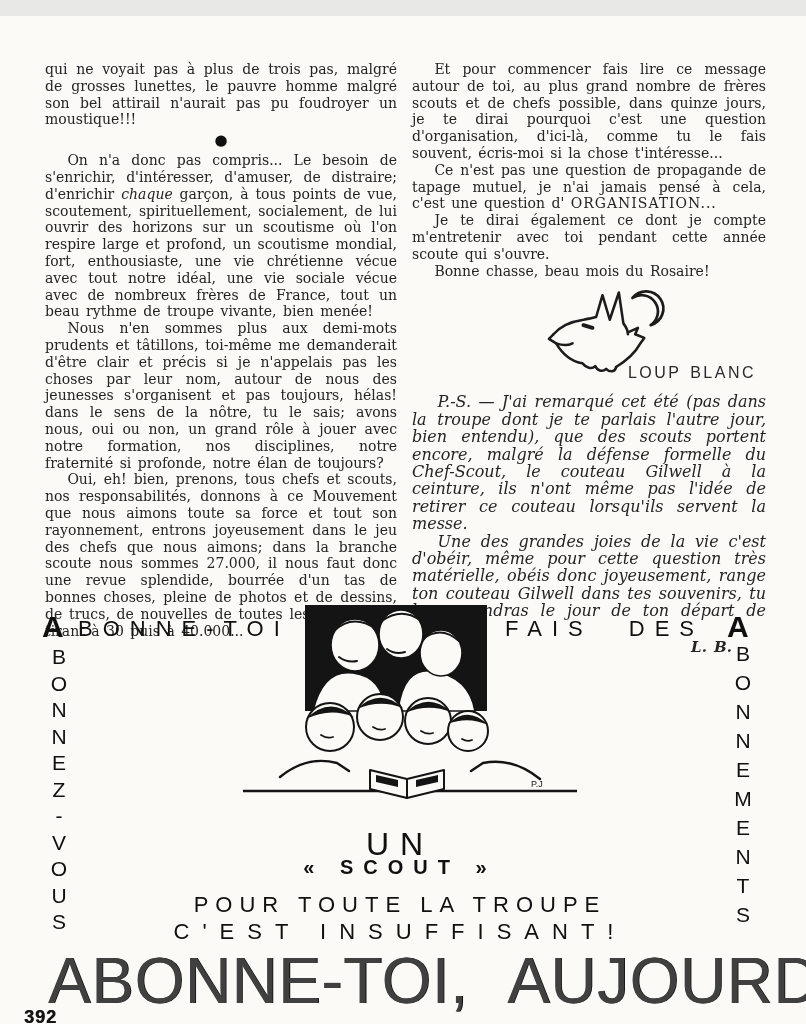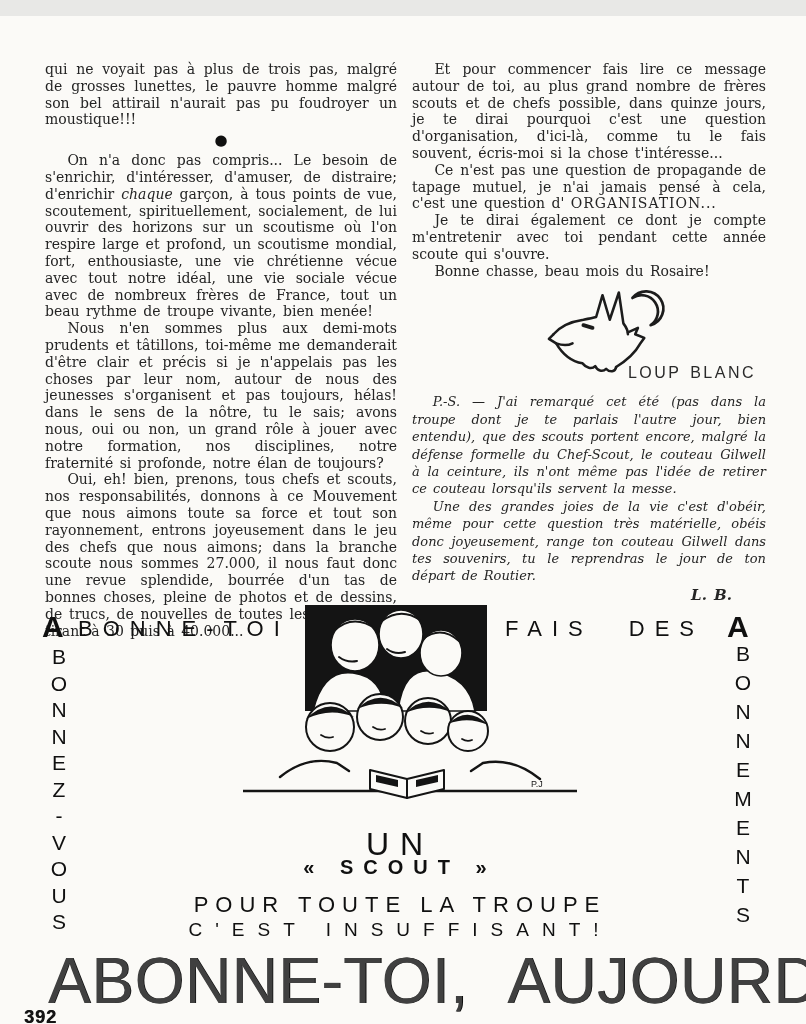--- a/index.html
+++ b/index.html
@@ -35,21 +35,21 @@
     width:218px;height:100px;position:relative;
     margin:8px 10px 6px auto;
   }
   .wolf-fig svg{position:absolute;left:0;top:0;}
   .wolf-caption{
     position:absolute;right:0;bottom:6px;
     font-family:"Liberation Sans", sans-serif;
     font-size:16px;letter-spacing:2.5px;color:#2a2a2a;
     white-space:nowrap;
   }
-  .ps p{font-style:italic;font-size:13px;line-height:17.4px;margin:0;text-indent:1.6em;}
+  .ps p{font-style:italic;font-size:16px;line-height:17.4px;margin:0;text-indent:1.6em;}
   .sig{
     text-align:right;padding-right:34px;
     font-style:italic;font-weight:bold;font-size:15px;margin-top:2px;
   }
   
   .promo-txt{font-family:"Liberation Sans", sans-serif;color:#101010;position:absolute;white-space:nowrap;}
   .initial-a{font-size:30px;font-weight:bold;}
   .spaced-word{font-size:22px;letter-spacing:10px;}
   .vert-col{
     position:absolute;
@@ -57,21 +57,21 @@
     font-size:21px;color:#101010;
     width:34px;text-align:center;
   }
   .vert-col span{display:block;}
   .vert-left span{line-height:26.5px;}
   .vert-right span{line-height:29px;}
   .center-lines{position:absolute;left:90px;width:620px;text-align:center;}
   .line-un{font-size:32px;letter-spacing:11px;}
   .line-scout{font-size:20px;font-weight:bold;letter-spacing:10px;}
   .line-troupe{font-size:22px;letter-spacing:7px;}
-  .line-insuff{font-size:19px;letter-spacing:13px;}
+  .line-insuff{font-size:22px;letter-spacing:13px;}
   .headline{
     position:absolute;left:48px;top:928px;width:722px;
     font-family:"Liberation Sans", sans-serif;
     font-weight:normal;font-size:64px;letter-spacing:0.5px;word-spacing:24px;
     color:#404040;white-space:nowrap;
     text-shadow:0.8px 0 0 #0d0d0d;
   }
   .page-number{
     position:absolute;left:24px;top:991px;
     font-family:"Liberation Sans", sans-serif;

